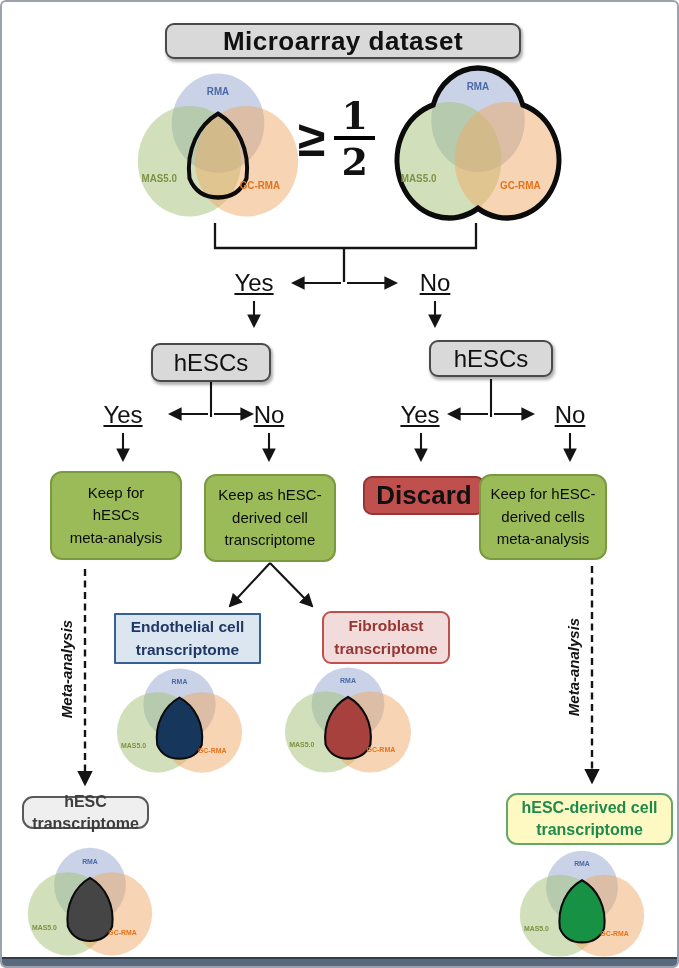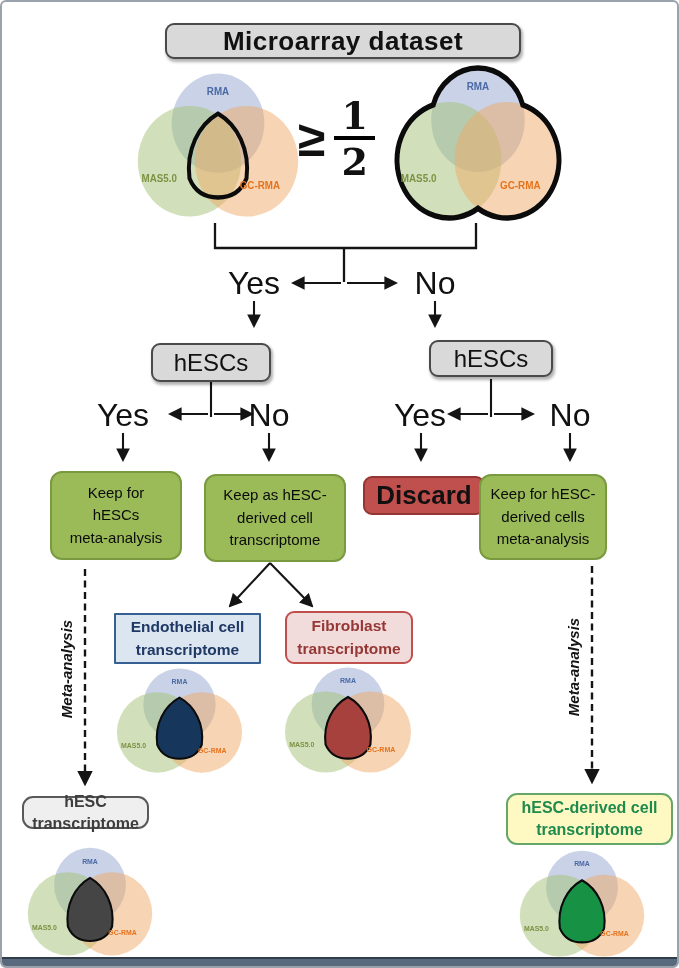--- a/index.html
+++ b/index.html
@@ -13,26 +13,26 @@
         box-shadow:1.5px 2.5px 3px rgba(0,0,0,.3);}
   .title-box{font-size:26px;font-weight:600;letter-spacing:.5px;}
   .hescs-box{font-size:24px;font-weight:500;}
   .green{background:#9BBB59;border:2px solid #7A9A3F;border-radius:12px;
          font-size:15px;line-height:1.5;color:#0b0b0b;}
   .discard{background:#C0504D;border:2px solid #943634;border-radius:9px;
            font-size:26px;font-weight:600;color:#111;}
   .endo{background:#DCE6F1;border:2px solid #376092;border-radius:1px;
         font-size:15.5px;font-weight:600;color:#1F3864;line-height:1.45;}
   .fibro{background:#F2DCDB;border:2px solid #C0504D;border-radius:9px;
-         font-size:15.5px;font-weight:600;color:#953735;line-height:1.45;}
+         font-size:15.5px;font-weight:600;color:#953735;line-height:1.45;margin-left:37px;}
   .hesc-t{background:#EFEFEF;border:2px solid #595959;border-radius:11px;
           font-size:16px;font-weight:600;color:#3d3d3d;line-height:1.35;}
   .hesc-d{background:#fef9c3;border:2px solid #66A667;border-radius:11px;
           font-size:16px;font-weight:600;color:#1F8A4D;line-height:1.35;}
-  .lbl{position:absolute;transform:translate(-50%,-50%);font-size:32px;font-weight:500;white-space:nowrap;}
+  .lbl{position:absolute;transform:translate(-50%,-50%);font-size:24px;font-weight:500;white-space:nowrap;text-decoration:underline;}
   .meta-label{position:absolute;transform:translate(-50%,-50%) rotate(-90deg);
               font-style:italic;font-size:15px;font-weight:600;white-space:nowrap;color:#141414;}
   .threshold{display:flex;align-items:center;gap:9px;}
   .geq{font-size:50px;font-weight:700;line-height:1;}
   .fraction{display:flex;flex-direction:column;align-items:center;
             font-family:"DejaVu Serif",serif;font-weight:700;font-size:38px;line-height:1.05;}
   .fraction .den{border-top:4px solid #000;padding:2px 7px 0 7px;}
   .fraction .num{padding:0 7px;}
   .venn{position:absolute;}
   .venn svg{display:block;}
@@ -115,21 +115,21 @@
   <div class="lbl" style="left:267px;top:413px;">No</div>
   <div class="lbl" style="left:418px;top:413px;">Yes</div>
   <div class="lbl" style="left:568px;top:413px;">No</div>
 
   <div class="box gray hescs-box" style="left:149px;top:341px;width:120px;height:39px;">hESCs</div>
   <div class="box gray hescs-box" style="left:427px;top:338px;width:124px;height:37px;">hESCs</div>
 
   <div class="box green" style="left:48px;top:469px;width:132px;height:89px;">Keep for
 hESCs
 meta-analysis</div>
-  <div class="box green" style="left:202px;top:472px;width:142px;height:88px;">Keep as hESC-
+  <div class="box green" style="left:202px;top:472px;width:132px;height:88px;">Keep as hESC-
 derived cell
 transcriptome</div>
   <div class="box discard" style="left:361px;top:474px;width:122px;height:39px;">Discard</div>
   <div class="box green" style="left:477px;top:472px;width:128px;height:86px;">Keep for hESC-
 derived cells
 meta-analysis</div>
 
   <div class="meta-label" style="left:64px;top:667px;">Meta-analysis</div>
   <div class="meta-label" style="left:571px;top:665px;">Meta-analysis</div>
 

